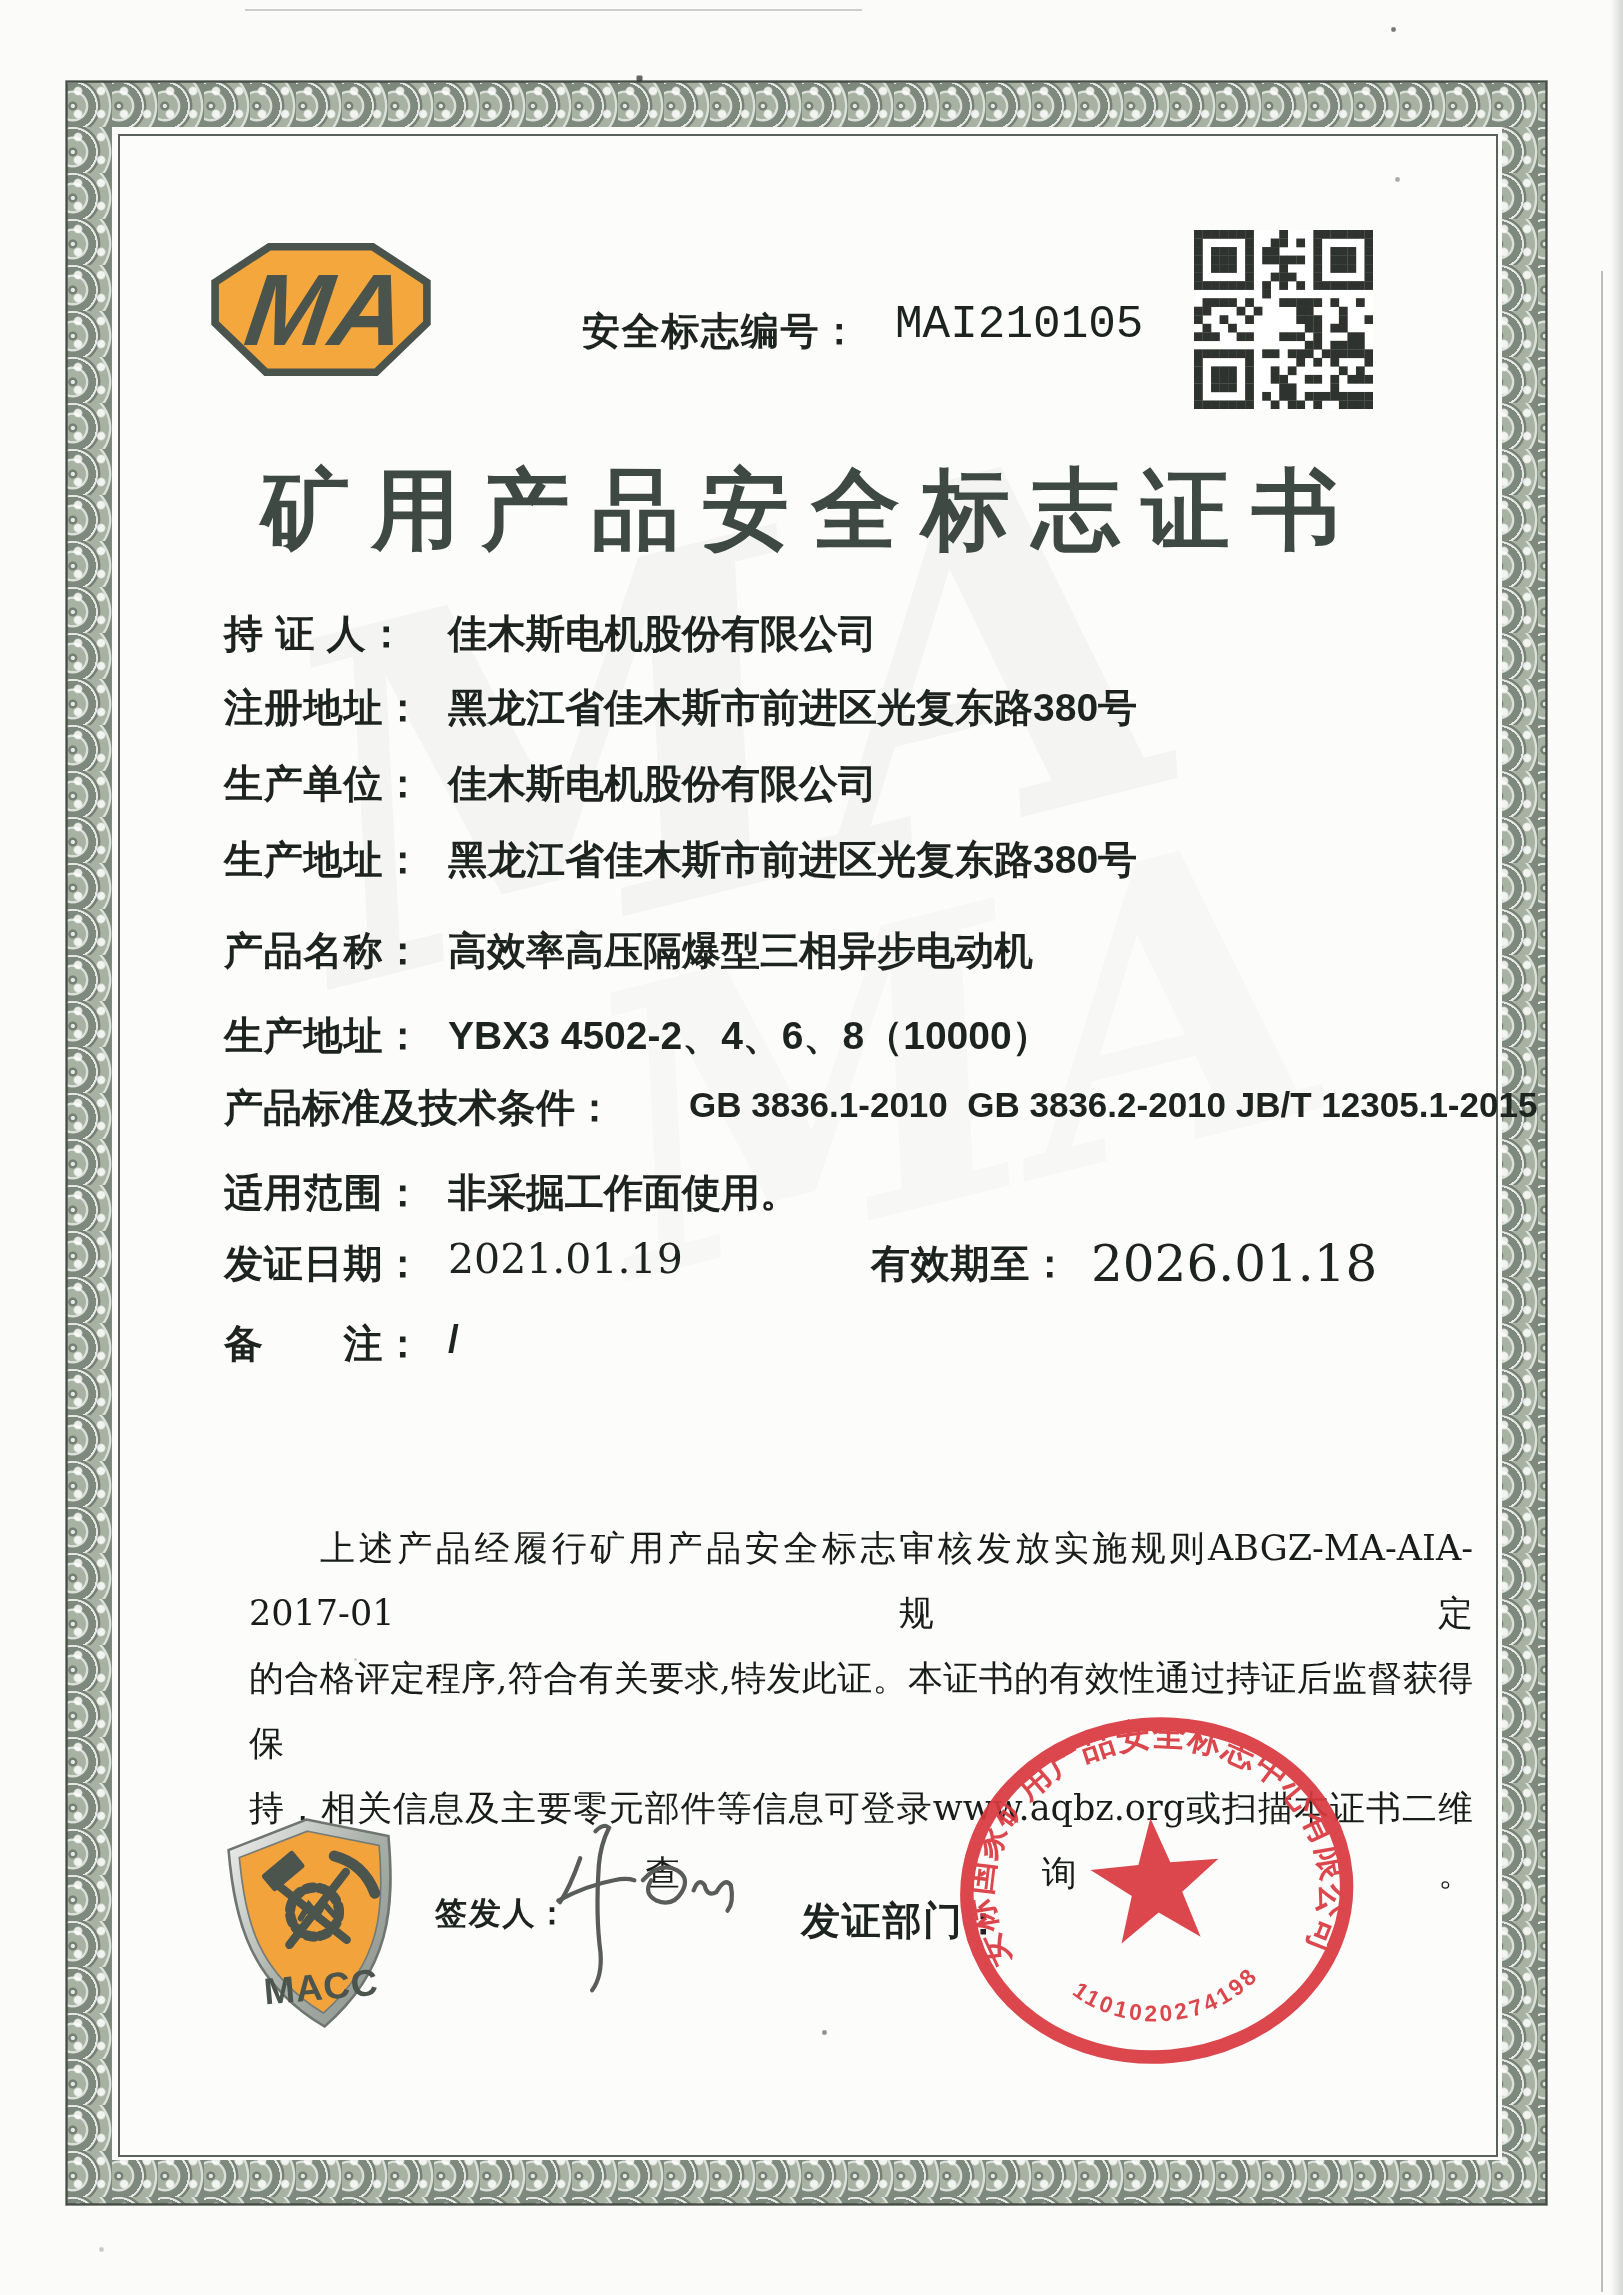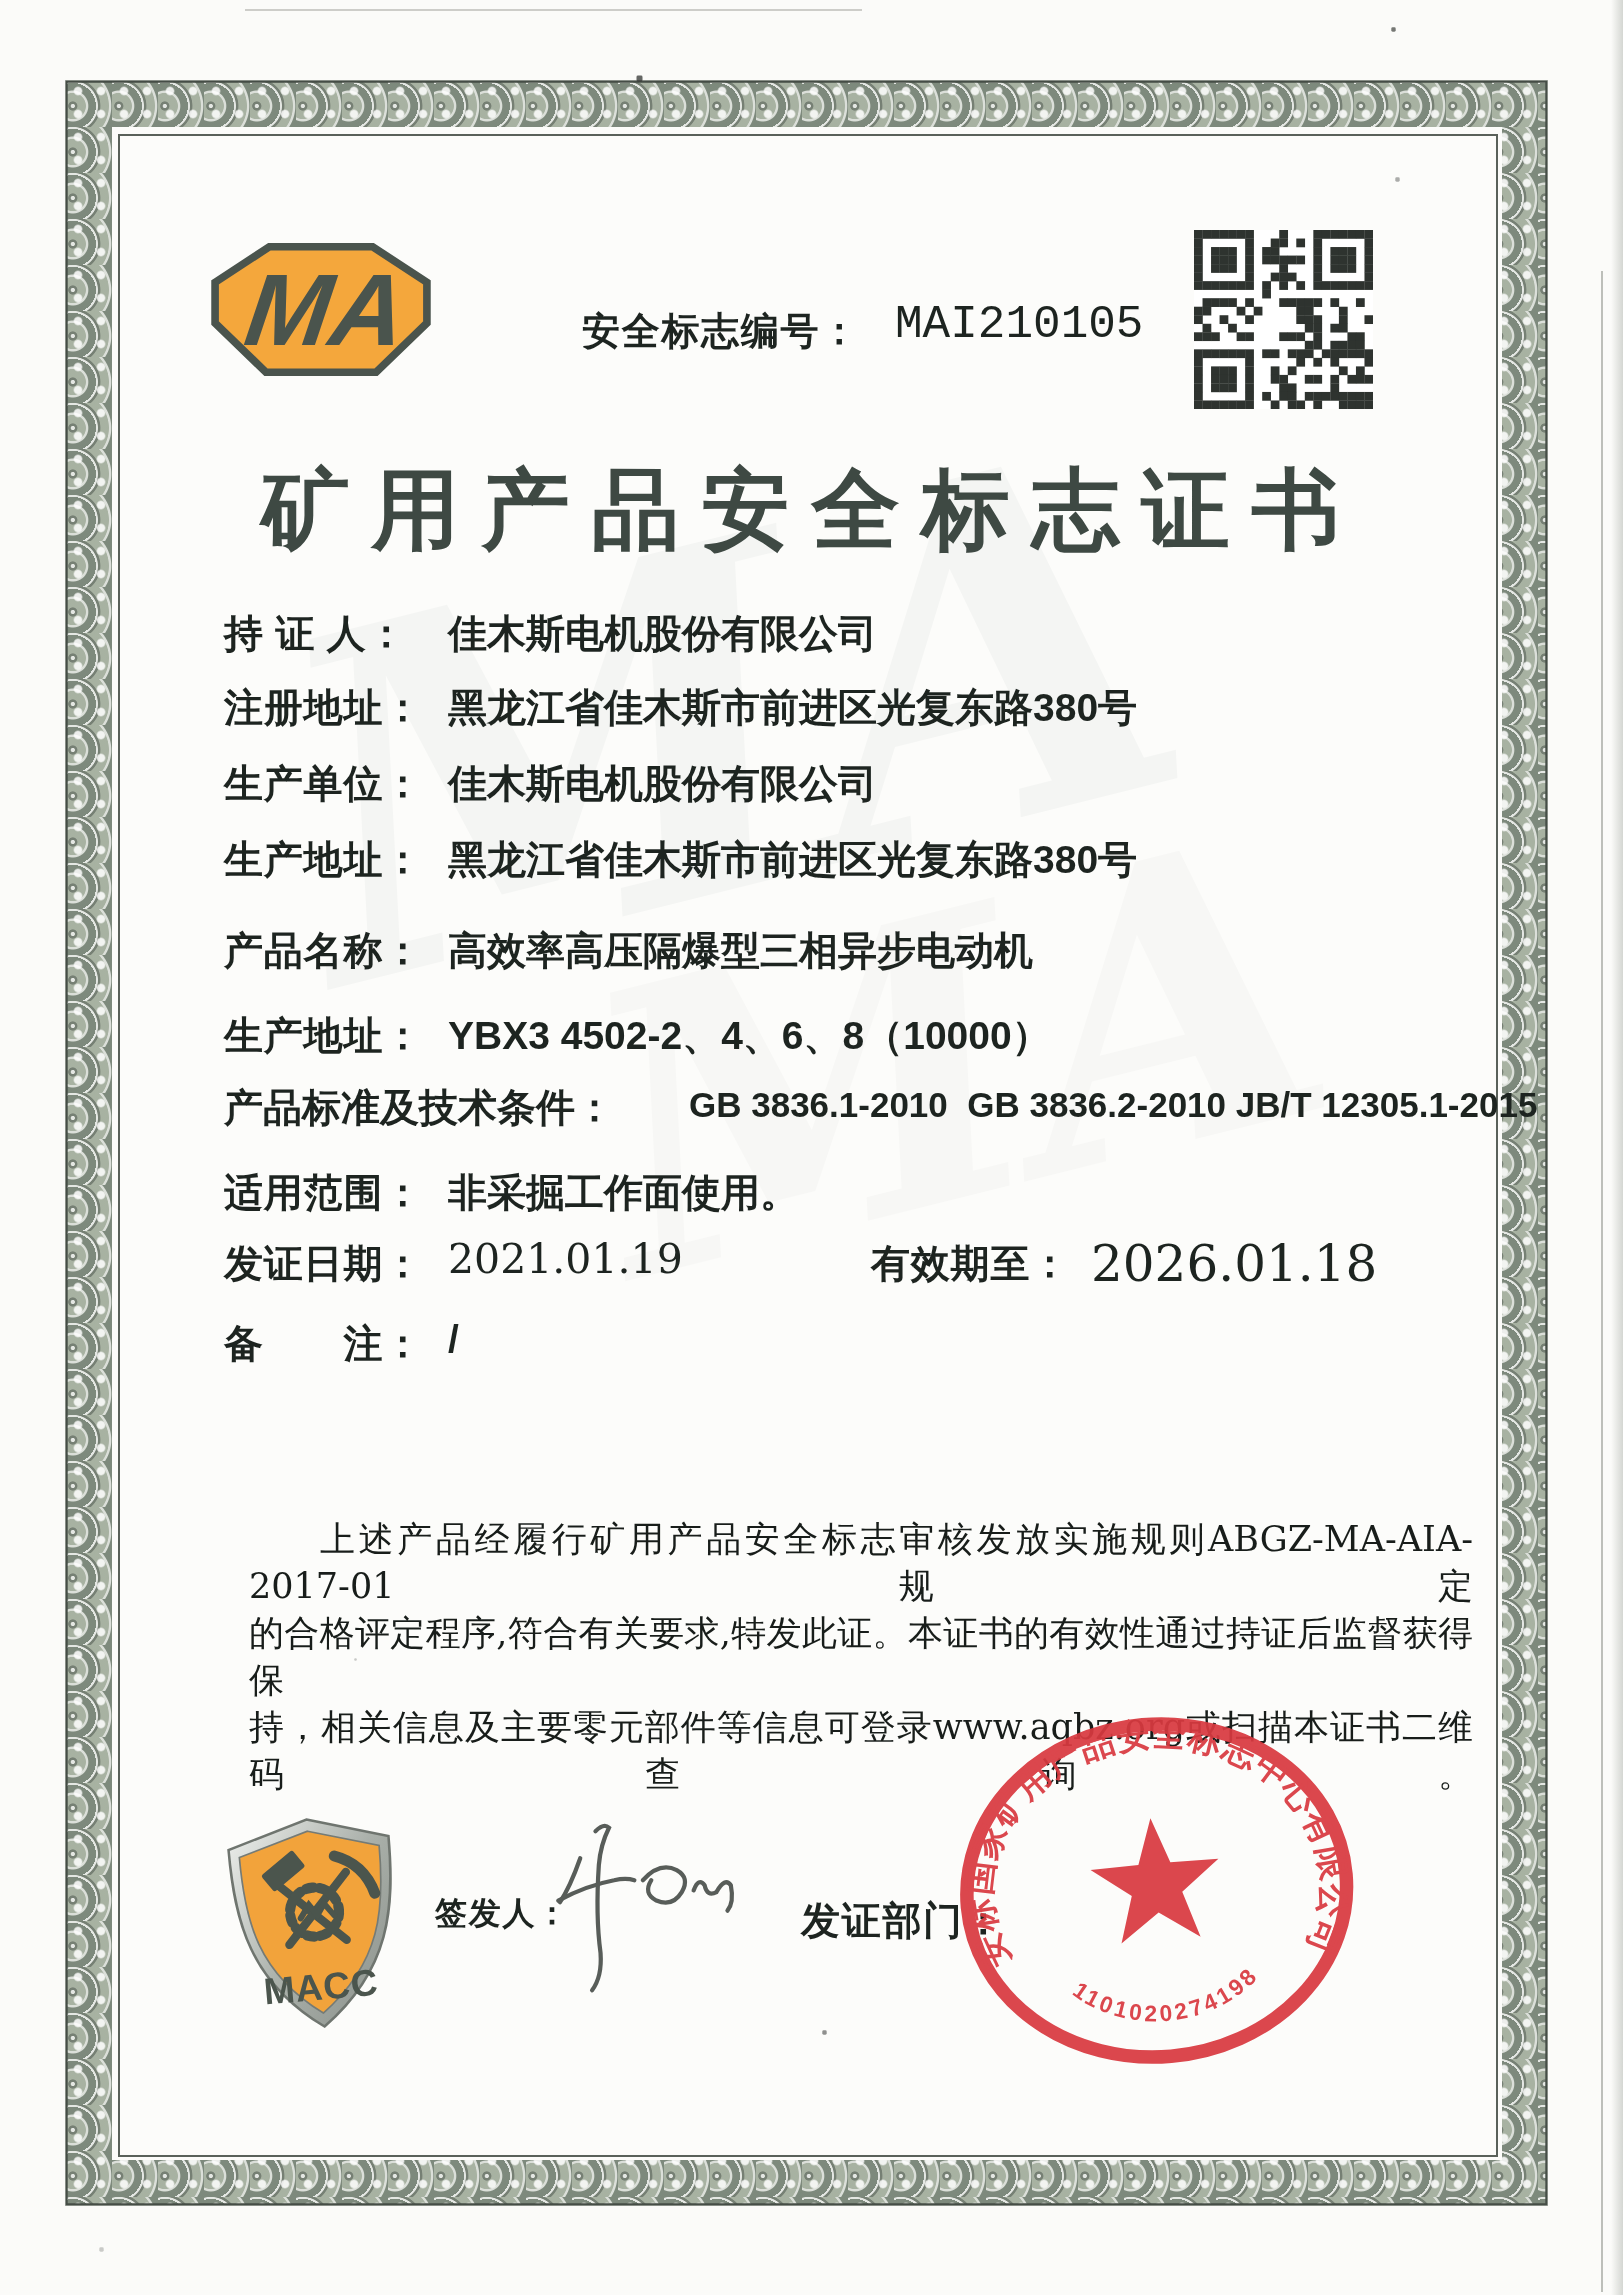--- a/index.html
+++ b/index.html
@@ -40,21 +40,21 @@
   .row{position:absolute;left:224px;width:1294px;height:46px;font-size:39px;font-weight:700;}
   .row .lbl{position:absolute;left:0;top:0;white-space:pre;letter-spacing:0.8px;}
   .row .val{position:absolute;left:224px;top:0;white-space:pre;}
   .row .val.serif{font-family:"DejaVu Serif",serif;font-weight:400;font-size:41px;top:-1.7px;}
   .row .lbl2{position:absolute;left:647px;top:0;white-space:pre;letter-spacing:0.8px;}
   .row .val2{position:absolute;left:867px;top:-1.7px;white-space:pre;font-family:"DejaVu Serif",serif;font-weight:400;font-size:50px;}
   .row.wide .lbl{letter-spacing:0;}
   .row.wide .val{left:465px;font-size:35px;top:4.2px;}
   
   .para{position:absolute;left:249px;top:1516px;width:1224px;font-family:"DejaVu Serif",serif;
-        font-size:35px;line-height:47px;color:#181d1a;}
+        font-size:35px;line-height:65px;color:#181d1a;}
   .para .pl{text-align:justify;text-align-last:justify;}
   .para .pl.first{text-indent:71px;}
   
   .macc{position:absolute;left:225px;top:1814px;transform:rotate(-5deg);}
   .signer-label{position:absolute;left:435px;top:1892px;font-size:32px;font-weight:700;letter-spacing:1.7px;}
   .dept-label{position:absolute;left:801px;top:1894px;font-size:39px;font-weight:700;letter-spacing:1.7px;}
   .signature{position:absolute;left:543px;top:1799px;}
   .seal{position:absolute;left:945px;top:1698px;transform:rotate(-5deg);opacity:.93;}
   .seal text{font-weight:bold;}
 </style>

